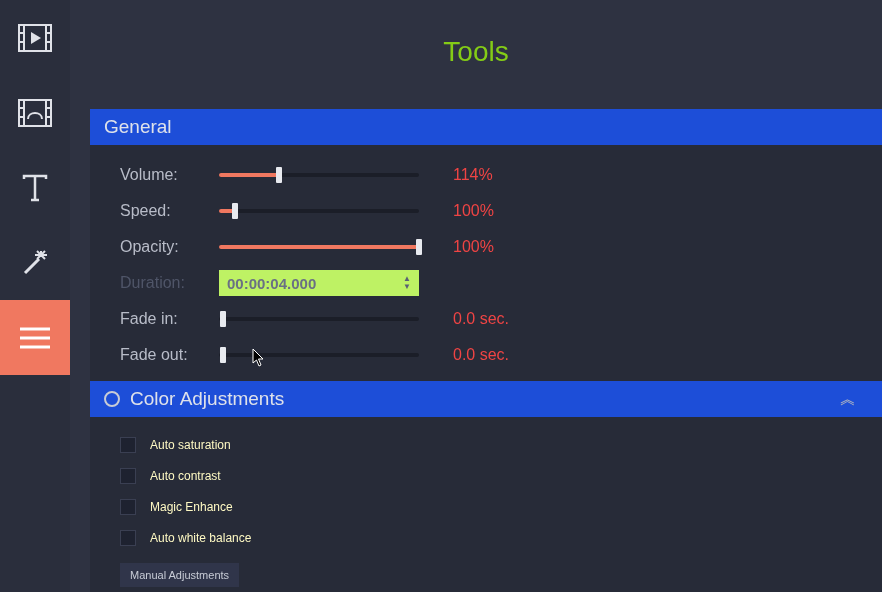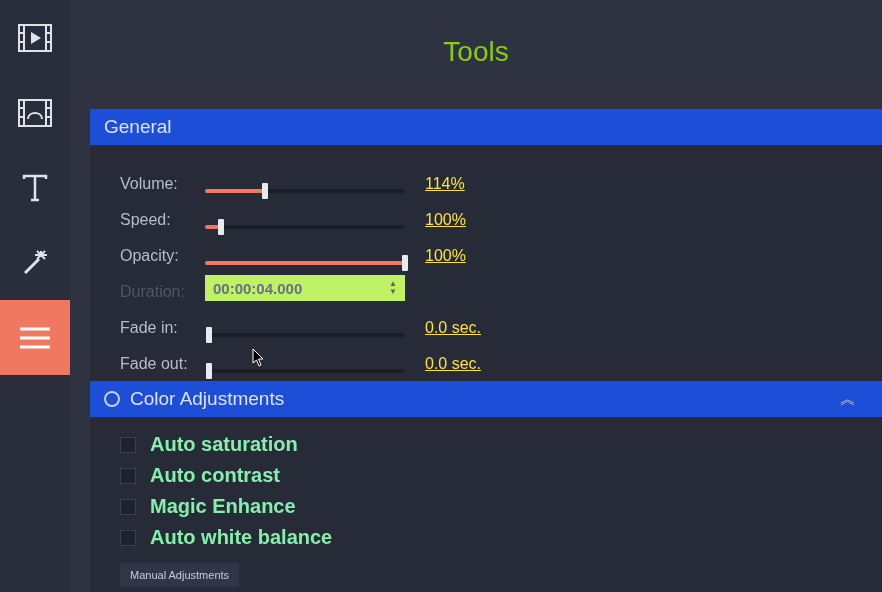--- a/index.html
+++ b/index.html
@@ -77,22 +77,23 @@
     margin-left: auto;
     margin-right: 12px;
     font-size: 16px;
     color: #aeb3c0;
   }
   .section-body {
     padding: 12px 30px 8px 30px;
   }
   .row {
     display: flex;
-    align-items: flex-end;
+    align-items: center;
     height: 36px;
+    gap: 14px;
   }
   .row-label {
     width: 85px;
     font-size: 16px;
     color: #b8bcc8;
   }
   .row-label.disabled { color: #4f5568; }
   .slider {
     position: relative;
     width: 200px;
@@ -112,24 +113,23 @@
     top: 50%;
     width: 6px;
     height: 16px;
     background: #e8eaef;
     border-radius: 1px;
     transform: translate(-50%, -50%);
   }
   .value {
     width: 90px;
     font-size: 16px;
-    color: #fde047;
+    color: #ef4444;
     text-align: left;
     padding-left: 20px;
-    text-decoration: underline;
   }
   .time-input {
     width: 200px;
     height: 26px;
     background: #bef264;
     border: none;
     color: #6a7084;
     font-size: 15px;
     padding: 0 8px;
     display: flex;
@@ -150,21 +150,21 @@
     gap: 14px;
     height: 31px;
     cursor: pointer;
   }
   .chk {
     width: 16px;
     height: 16px;
     background: #1e2230;
     border: 1px solid #3a3f52;
   }
-  .chk-label { font-size: 20px; color: #86efac; font-weight: bold; }
+  .chk-label { font-size: 12px; color: #fef9c3; }
   .manual-btn {
     display: inline-block;
     margin-top: 10px;
     margin-bottom: 6px;
     padding: 6px 10px;
     background: #30354a;
     color: #c8ccd6;
     font-size: 11px;
     cursor: pointer;
   }

